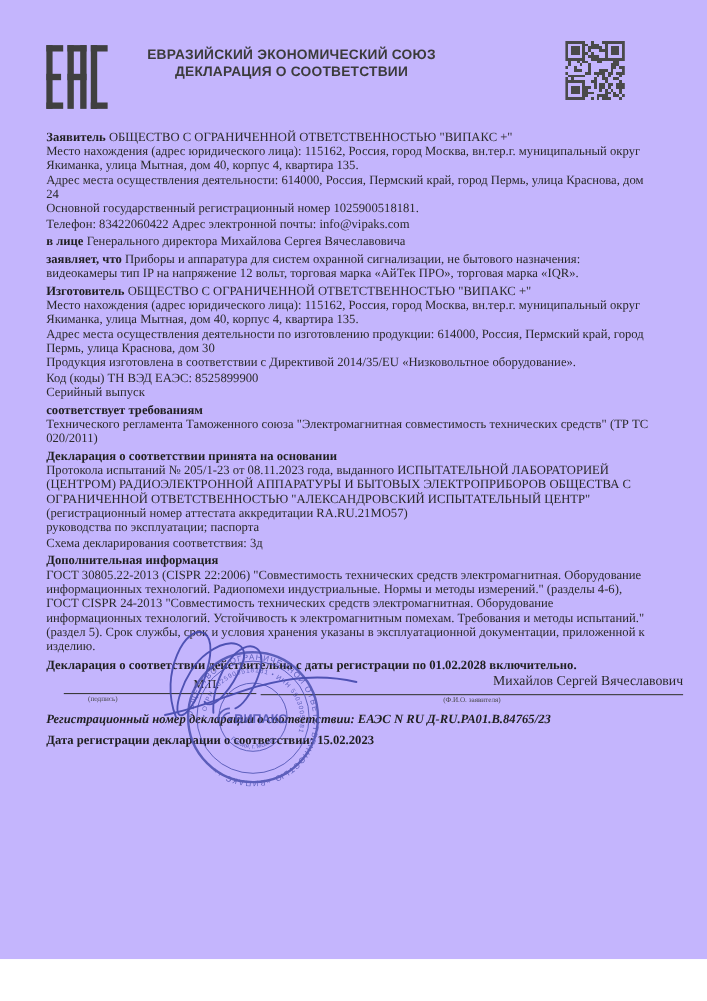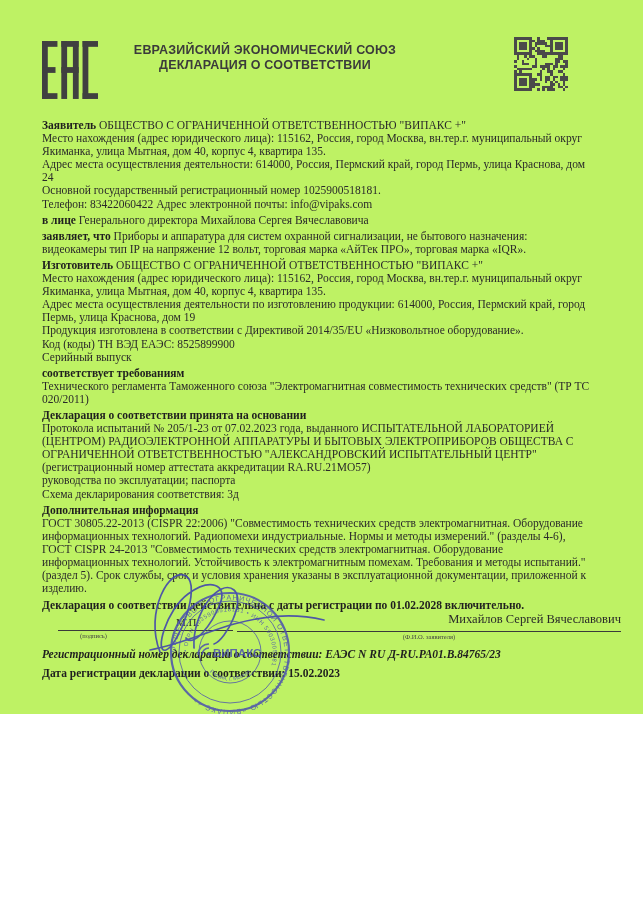--- a/index.html
+++ b/index.html
@@ -1,19 +1,19 @@
 <!DOCTYPE html>
 <html><head>
 <meta charset="utf-8">
 <style>
   html,body{margin:0;padding:0;background:#ffffff;}
   .page{
     position:relative;
-    width:643px;height:714px;
-    background:#bef264;
+    width:643px;height:872px;
+    background:#c4b5fd;
     overflow:hidden;
     font-family:"Liberation Serif","DejaVu Serif",serif;
     color:#262626;
   }
   
   .eac-mark{position:absolute;left:42px;top:40px;width:56px;height:60px;}
   .doc-title{
     position:absolute;left:115px;top:43px;width:300px;
     text-align:center;font-family:"Liberation Sans","DejaVu Sans",sans-serif;
     font-weight:bold;font-size:12.5px;line-height:15px;color:#3b3b3b;
@@ -310,28 +310,28 @@
   <div class="doc-body">
       <p class="lead"><b>Заявитель</b> ОБЩЕСТВО С ОГРАНИЧЕННОЙ ОТВЕТСТВЕННОСТЬЮ "ВИПАКС +"</p>
       <p>Место нахождения (адрес юридического лица): 115162, Россия, город Москва, вн.тер.г. муниципальный округ Якиманка, улица Мытная, дом 40, корпус 4, квартира 135.</p>
       <p>Адрес места осуществления деятельности: 614000, Россия, Пермский край, город Пермь, улица Краснова, дом 24</p>
       <p>Основной государственный регистрационный номер 1025900518181.</p>
       <p>Телефон: 83422060422 Адрес электронной почты: info@vipaks.com</p>
       <p class="lead"><b>в лице</b> Генерального директора Михайлова Сергея Вячеславовича</p>
       <p class="lead"><b>заявляет, что</b> Приборы и аппаратура для систем охранной сигнализации, не бытового назначения: видеокамеры тип IP на напряжение 12 вольт, торговая марка «АйТек ПРО», торговая марка «IQR».</p>
       <p class="lead"><b>Изготовитель</b> ОБЩЕСТВО С ОГРАНИЧЕННОЙ ОТВЕТСТВЕННОСТЬЮ "ВИПАКС +"</p>
       <p>Место нахождения (адрес юридического лица): 115162, Россия, город Москва, вн.тер.г. муниципальный округ Якиманка, улица Мытная, дом 40, корпус 4, квартира 135.</p>
-      <p>Адрес места осуществления деятельности по изготовлению продукции: 614000, Россия, Пермский край, город Пермь, улица Краснова, дом 19</p>
+      <p>Адрес места осуществления деятельности по изготовлению продукции: 614000, Россия, Пермский край, город Пермь, улица Краснова, дом 30</p>
       <p>Продукция изготовлена в соответствии с Директивой 2014/35/EU «Низковольтное оборудование».</p>
       <p>Код (коды) ТН ВЭД ЕАЭС: 8525899900</p>
       <p>Серийный выпуск</p>
       <p class="lead"><b>соответствует требованиям</b></p>
       <p>Технического регламента Таможенного союза "Электромагнитная совместимость технических средств" (ТР ТС 020/2011)</p>
       <p class="lead"><b>Декларация о соответствии принята на основании</b></p>
-      <p>Протокола испытаний № 205/1-23 от 07.02.2023 года, выданного ИСПЫТАТЕЛЬНОЙ ЛАБОРАТОРИЕЙ (ЦЕНТРОМ) РАДИОЭЛЕКТРОННОЙ АППАРАТУРЫ И БЫТОВЫХ ЭЛЕКТРОПРИБОРОВ ОБЩЕСТВА С ОГРАНИЧЕННОЙ ОТВЕТСТВЕННОСТЬЮ "АЛЕКСАНДРОВСКИЙ ИСПЫТАТЕЛЬНЫЙ ЦЕНТР" (регистрационный номер аттестата аккредитации RA.RU.21MO57)</p>
+      <p>Протокола испытаний № 205/1-23 от 08.11.2023 года, выданного ИСПЫТАТЕЛЬНОЙ ЛАБОРАТОРИЕЙ (ЦЕНТРОМ) РАДИОЭЛЕКТРОННОЙ АППАРАТУРЫ И БЫТОВЫХ ЭЛЕКТРОПРИБОРОВ ОБЩЕСТВА С ОГРАНИЧЕННОЙ ОТВЕТСТВЕННОСТЬЮ "АЛЕКСАНДРОВСКИЙ ИСПЫТАТЕЛЬНЫЙ ЦЕНТР" (регистрационный номер аттестата аккредитации RA.RU.21MO57)</p>
       <p>руководства по эксплуатации; паспорта</p>
       <p>Схема декларирования соответствия: 3д</p>
       <p class="lead"><b>Дополнительная информация</b></p>
       <p>ГОСТ 30805.22-2013 (CISPR 22:2006) "Совместимость технических средств электромагнитная. Оборудование информационных технологий. Радиопомехи индустриальные. Нормы и методы измерений." (разделы 4-6), ГОСТ CISPR 24-2013 "Совместимость технических средств электромагнитная. Оборудование информационных технологий. Устойчивость к электромагнитным помехам. Требования и методы испытаний." (раздел 5). Срок службы, срок и условия хранения указаны в эксплуатационной документации, приложенной к изделию.</p>
     </div>
 
   <div class="validity">Декларация о соответствии действительна с даты регистрации по 01.02.2028 включительно.</div>
 
   <div class="sig-line-left"></div>
   <div class="sig-label">(подпись)</div>

